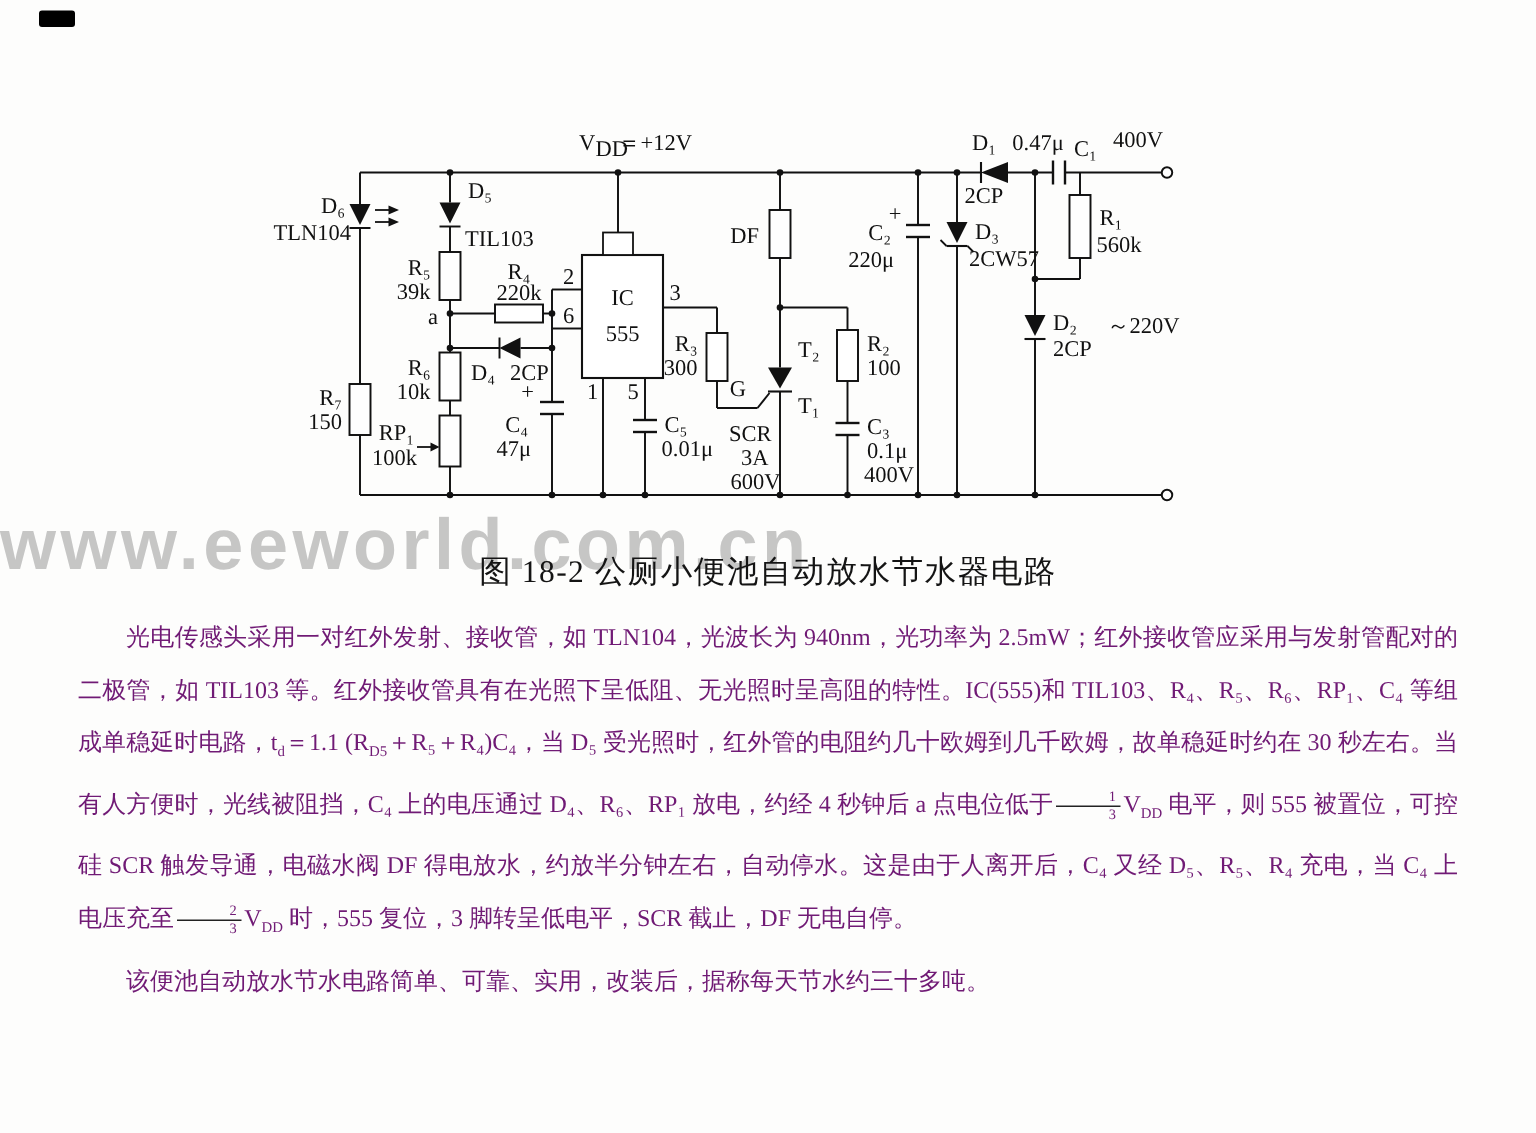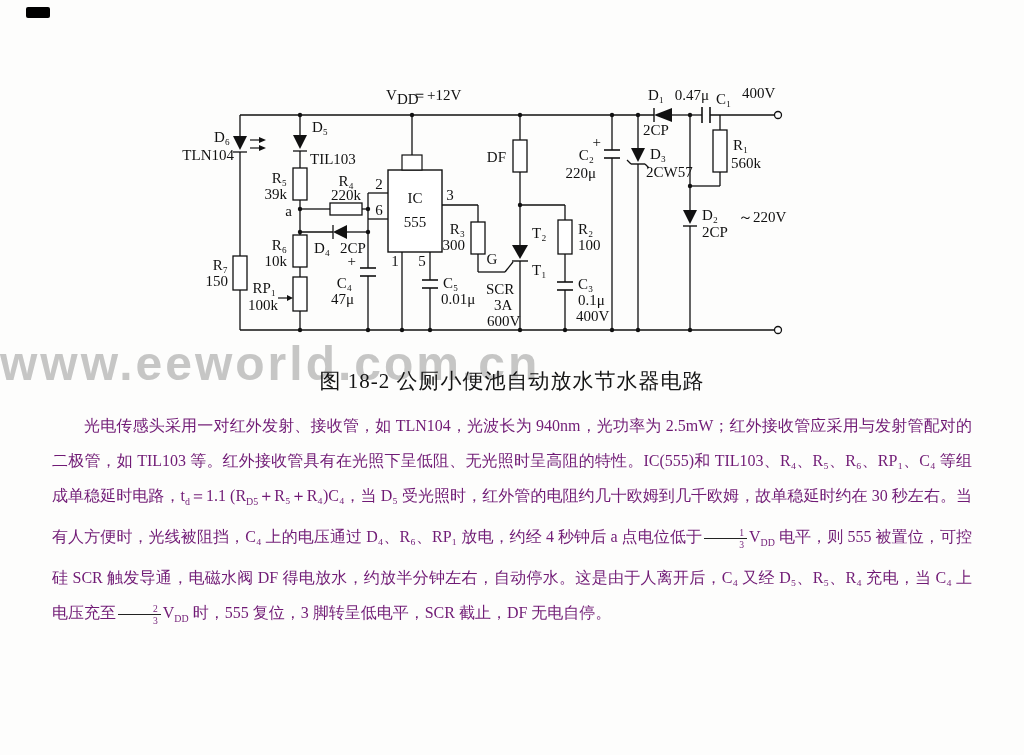--- a/index.html
+++ b/index.html
@@ -285,13 +285,14 @@
 <div class="caption">图 18-2  公厕小便池自动放水节水器电路</div>
 
 <div class="bodytext">
   <p>光电传感头采用一对红外发射、接收管，如 TLN104，光波长为 940nm，光功率为 2.5mW；红外接收管应采用与发射管配对的二极管，如 TIL103 等。红外接收管具有在光照下呈低阻、无光照时呈高阻的特性。IC(555)和 TIL103、R₄、R₅、R₆、RP₁、C₄ 等组成单稳延时电路，t<sub>d</sub>＝1.1 (R<sub>D5</sub>＋R₅＋R₄)C₄，当 D₅ 受光照时，红外管的电阻约几十欧姆到几千欧姆，故单稳延时约在 30 秒左右。当有人方便时，光线被阻挡，C₄ 上的电压通过 D₄、R₆、RP₁ 放电，约经 4 秒钟后 a 点电位低于<span class="frac">
         <span>1</span>
         <span>3</span>
       </span>V<sub>DD</sub> 电平，则 555 被置位，可控硅 SCR 触发导通，电磁水阀 DF 得电放水，约放半分钟左右，自动停水。这是由于人离开后，C₄ 又经 D₅、R₅、R₄ 充电，当 C₄ 上电压充至<span class="frac">
         <span>2</span>
         <span>3</span>
       </span>V<sub>DD</sub> 时，555 复位，3 脚转呈低电平，SCR 截止，DF 无电自停。</p>
+  <p>该便池自动放水节水电路简单、可靠、实用，改装后，据称每天节水约三十多吨。</p>
 </div>
 
 </body></html>

